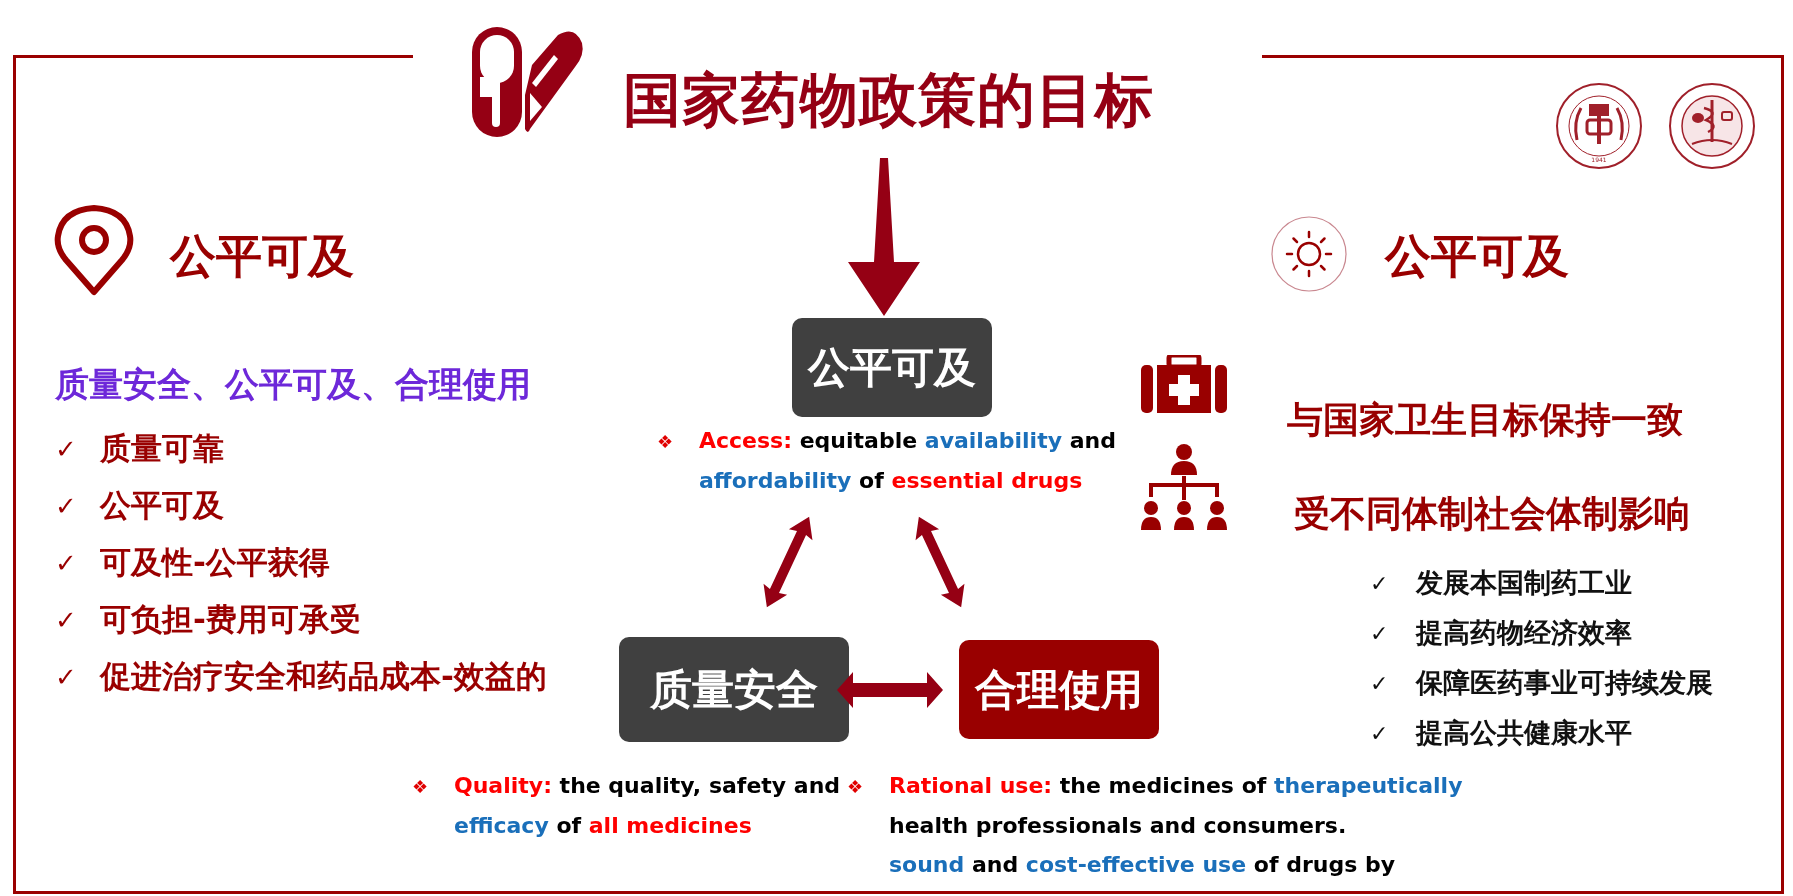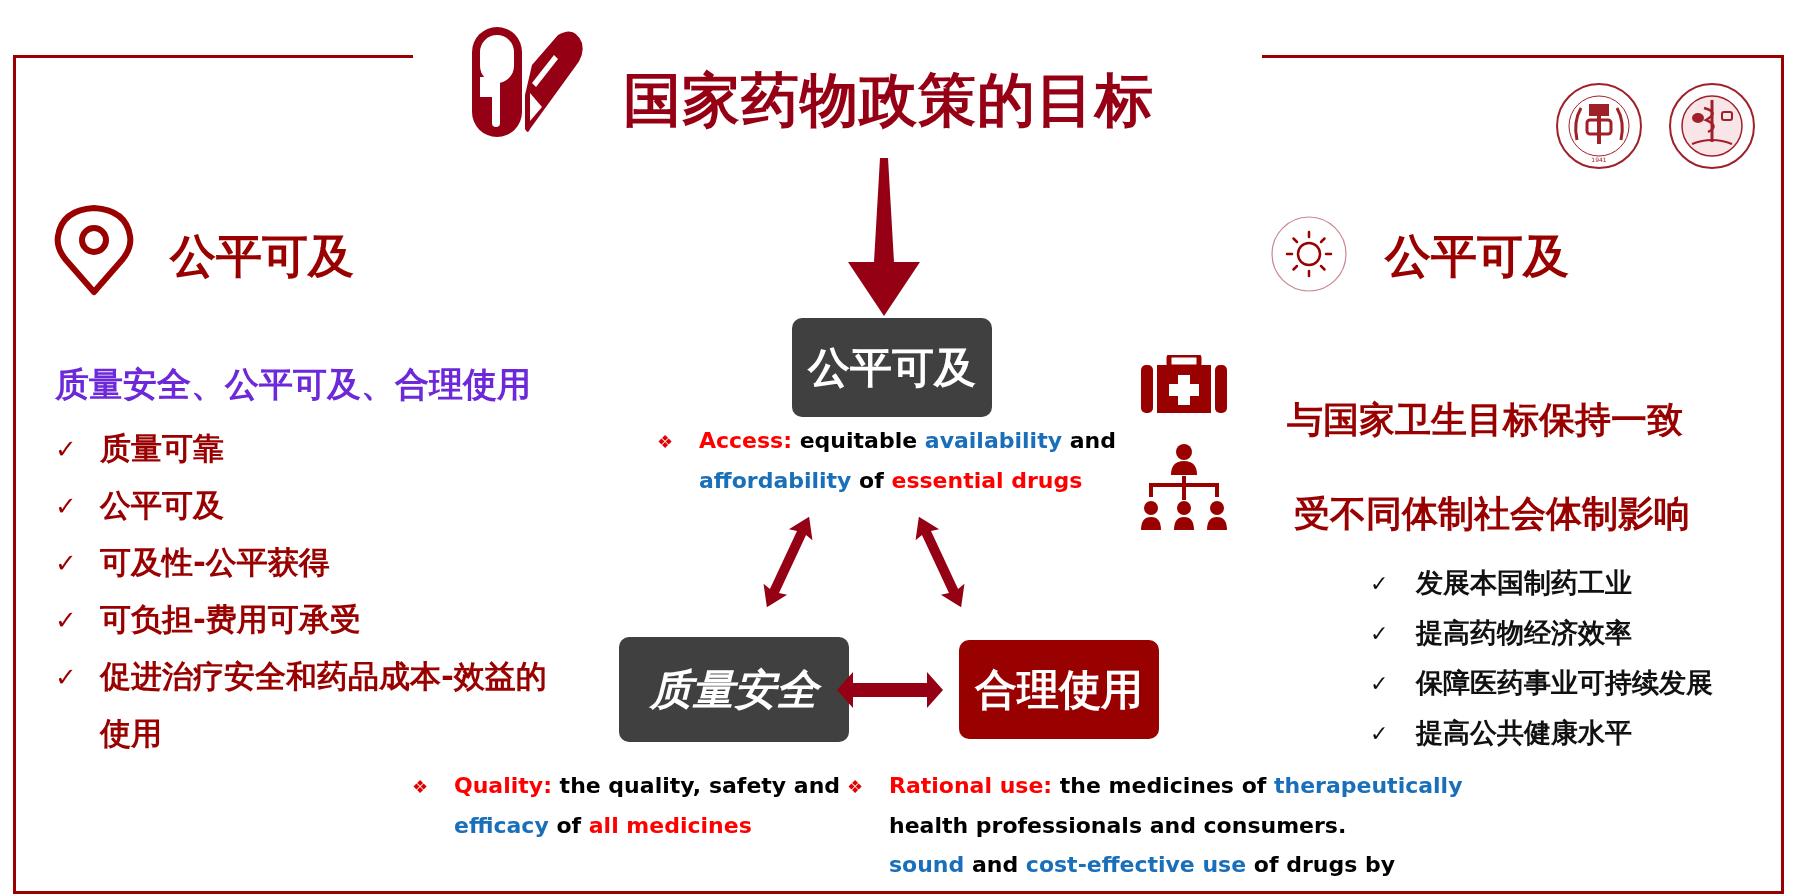--- a/index.html
+++ b/index.html
@@ -17,21 +17,21 @@
   .h2 { font-size:46px; font-weight:bold; color:#990000; white-space:nowrap; }
   .red-b { color:#6d28d9; font-weight:bold; }
   .goal { left:55px; top:362px; font-size:34px; }
   .check-list { left:55px; top:420px; }
   .check-item { display:flex; align-items:center; height:57px; font-size:31px; font-weight:bold; color:#990000; white-space:nowrap; }
   .check-item .ck { width:45px; font-size:26px; font-weight:normal; }
   .check-cont { padding-left:45px; height:57px; font-size:31px; font-weight:bold; color:#990000; display:flex; align-items:center; }
 
   .box { background:#404040; color:#ffffff; border-radius:10px; font-weight:bold; font-size:42px; display:flex; align-items:center; justify-content:center; white-space:nowrap; }
   .box-access { left:792px; top:318px; width:200px; height:99px; }
-  .box-quality { left:619px; top:637px; width:230px; height:105px;font-style:italic; }
+  .box-quality { left:619px; top:637px; width:230px; height:105px; }
   .box-rational { left:959px; top:640px; width:200px; height:99px; background:#990000;text-align:right; }
 
   .desc { font-size:22px; font-weight:bold; color:#000; line-height:39px; }
   .desc .bullet { color:#e00000; font-size:18px; display:inline-block; width:42px; }
   .desc .r { color:#ff0000; }
   .desc .b { color:#1a6fba; }
   .desc .line2 { padding-left:42px; }
 
   .right-item { font-size:36px; font-weight:bold; color:#990000; white-space:nowrap; }
   .sub-list { left:1370px; top:558px; }
@@ -108,21 +108,20 @@
     <span>可及性-公平获得</span>
   </div>
   <div class="check-item">
     <span class="ck">✓</span>
     <span>可负担-费用可承受</span>
   </div>
   <div class="check-item">
     <span class="ck">✓</span>
     <span>促进治疗安全和药品成本-效益的</span>
   </div>
-  <div class="check-cont">使用</div>
 </div>
 
 <div class="abs" style="left:848px;top:158px;width:72px;height:160px;">
   <svg width="72" height="160" viewBox="0 0 72 160">
     <polygon points="32,0 40,0 46,104 72,104 36,158 0,104 26,104" fill="#950014"></polygon>
   </svg>
 </div>
 
 <div class="abs box box-access">公平可及</div>
 

